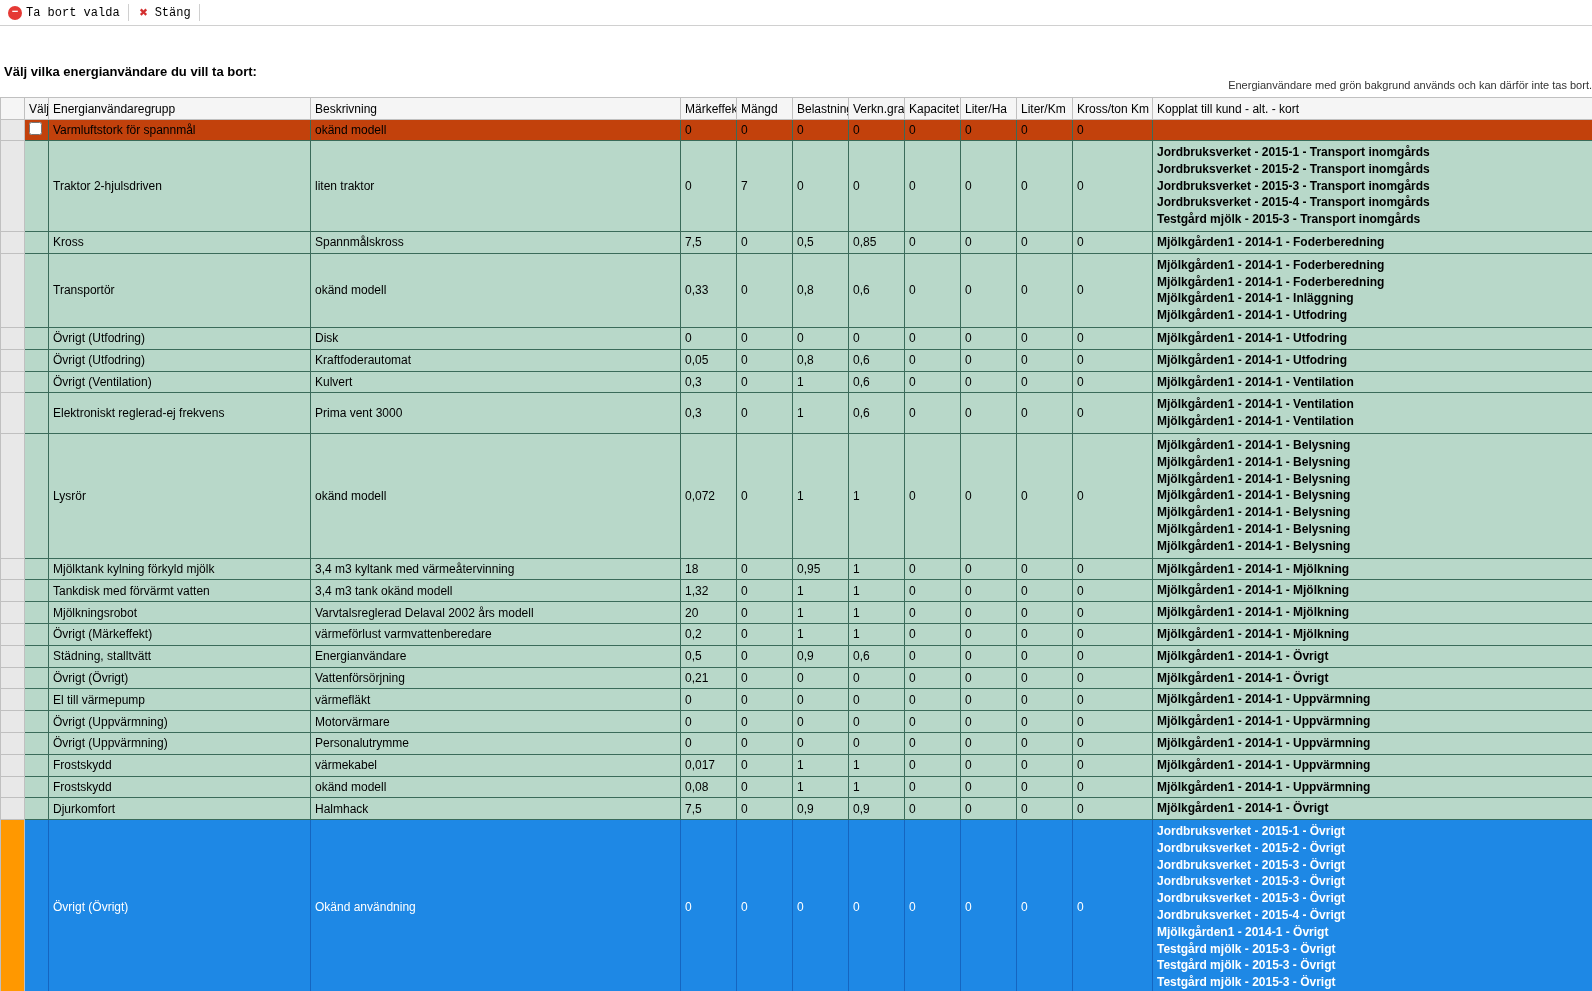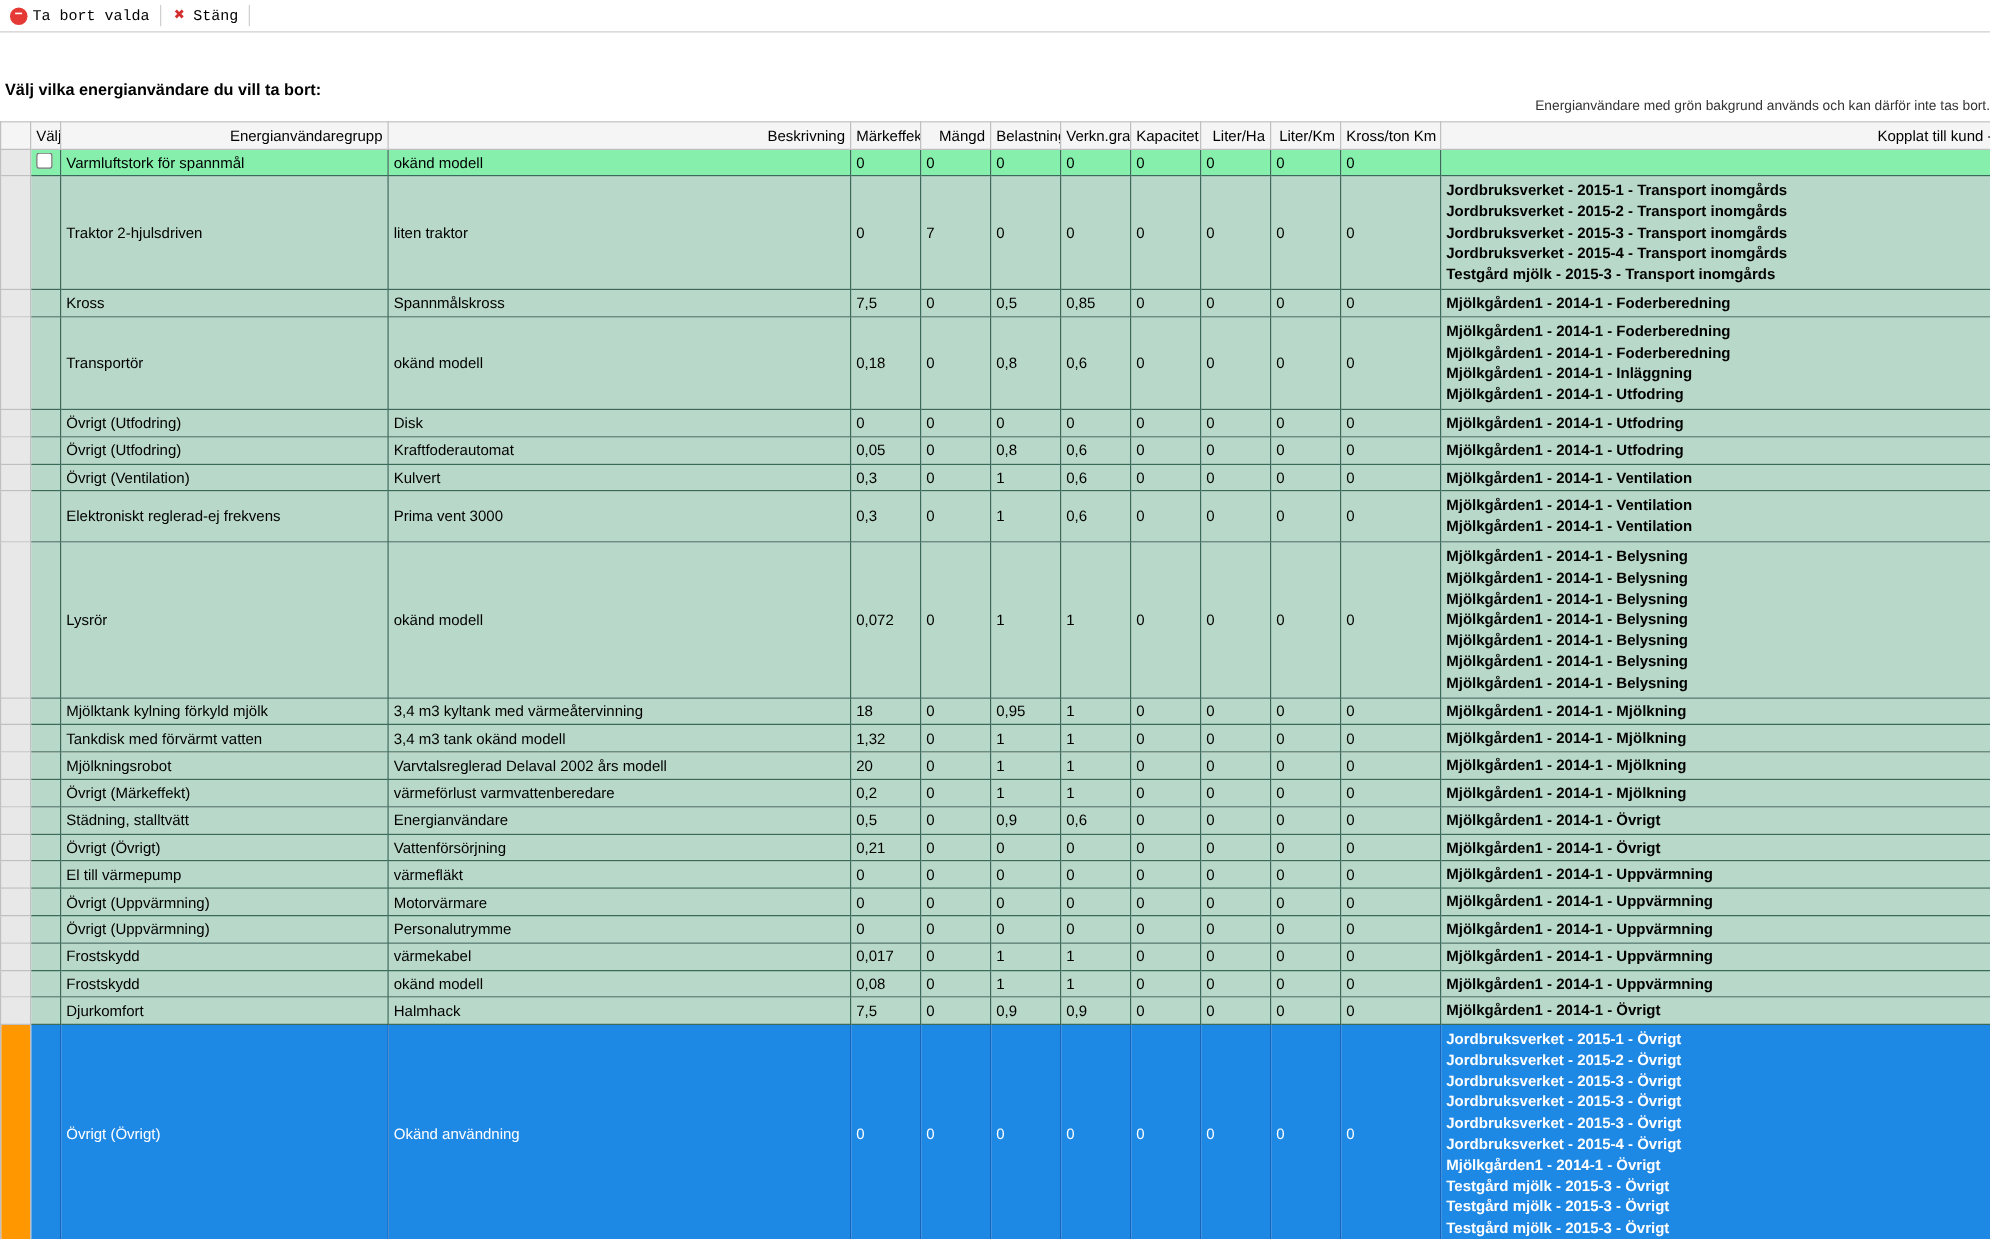--- a/index.html
+++ b/index.html
@@ -52,31 +52,30 @@
       vertical-align: middle;
       font-size: 12px;
       overflow: hidden;
       white-space: nowrap;
     }
     .grid th {
       background: #f5f5f5;
       font-weight: normal;
       border-color: #c0c0c0;
       height: 22px;
-      text-align: right;
     }
     .grid td { border-color: #3a6b5a; }
     .col-valj { width: 24px; }
     .col-grupp { width: 262px; }
     .col-beskr { width: 370px; }
     .col-num { width: 56px; }
     .col-kopplat { width: 496px; }
     .grid tbody tr { height: 18px; }
     .grid tbody tr.green td { background: #b8d8c9; }
-    .grid tbody tr.white td { background: #86efac; }
+    .grid tbody tr.white td { background: #c2410c; }
     .grid tbody tr.selected td {
       background: #1e88e5;
       color: #ffffff;
       border-color: #1565c0;
     }
     .grid tbody tr.selected .row-marker { background: #ff9800; }
     .row-marker {
       width: 18px; padding: 0 !important;
       background: #e8e8e8 !important;
       border-color: #c0c0c0 !important;
@@ -193,21 +192,21 @@
         <td>0</td>
         <td class="multi">
           <div class="bold">Mjölkgården1 - 2014-1 - Foderberedning</div>
         </td>
       </tr>
       <tr class="green multi-wrap">
         <td class="row-marker"></td>
         <td class="checkbox-cell"></td>
         <td>Transportör</td>
         <td>okänd modell</td>
-        <td>0,18</td>
+        <td>0,33</td>
         <td>0</td>
         <td>0,8</td>
         <td>0,6</td>
         <td>0</td>
         <td>0</td>
         <td>0</td>
         <td>0</td>
         <td class="multi">
           <div class="bold">Mjölkgården1 - 2014-1 - Foderberedning</div>
           <div class="bold">Mjölkgården1 - 2014-1 - Foderberedning</div>

